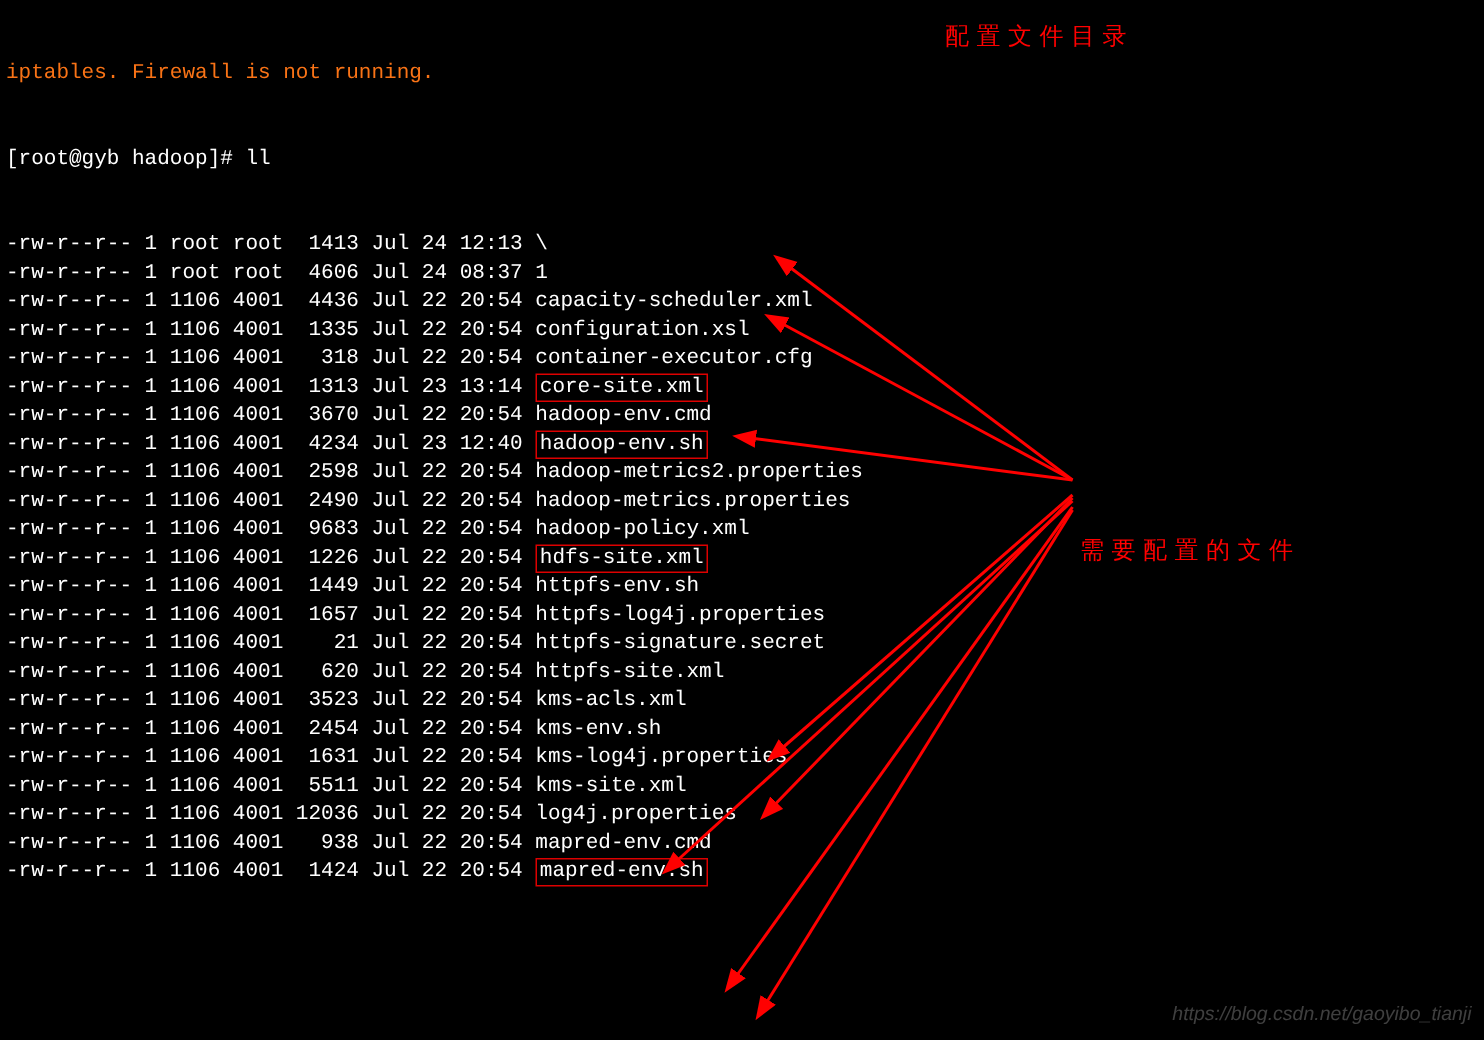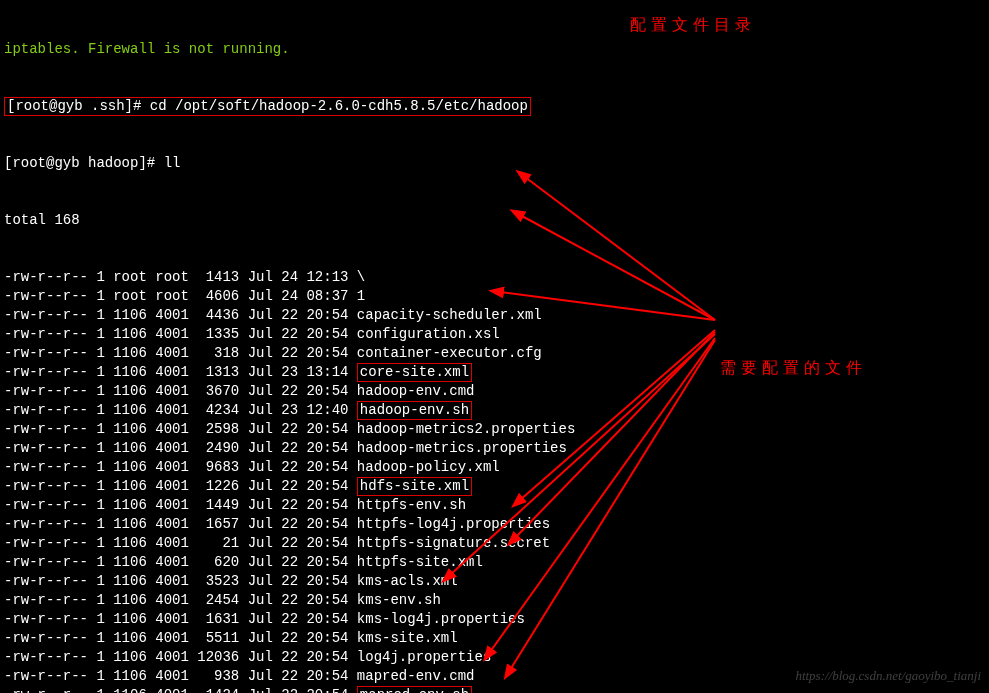--- a/index.html
+++ b/index.html
@@ -13,21 +13,21 @@
     height: 693px;
     overflow: hidden;
     position: relative;
     line-height: 19px;
   }
   .term {
     padding: 2px 4px;
     white-space: pre;
   }
   .row { display: block; }
-  .gray { color: #84cc16; }
+  .gray { color: #f97316; }
   .hl-red { border: 1px solid #d00; padding: 0 2px; margin: -1px 0; display:inline-block; line-height:17px;}
   .anno {
     position: absolute;
     color: #ff0000;
     font-family: "SimSun","Microsoft YaHei",sans-serif;
     font-size: 16px;
     letter-spacing: 5px;
   }
   .anno1 { top: 15px; left: 630px; }
   .anno2 { top: 310px; left: 720px; margin-top: 48px; }
@@ -35,33 +35,31 @@
     position:absolute;
     top:0; left:0;
     width:989px; height:693px;
     pointer-events:none;
   }
   .watermark {
     position:absolute;
     right:8px;
     bottom:8px;
     color:rgba(180,180,180,0.35);
-    font-family: Liberation Serif, serif;
+    font-family: Liberation Sans, sans-serif;
     font-size:13px;
     font-style: italic;
   }
 </style>
 </head>
 <body>
 
 <div class="term">
   <span class="row gray">iptables. Firewall is not running.</span>
-  <span class="row"><span class="hl-red"><span>[root@gyb .ssh]# </span><span>cd /opt/soft/hadoop-2.6.0-cdh5.8.5/etc/hadoop</span></span></span>
   <span class="row">[root@gyb hadoop]# ll</span>
-  <span class="row">total 168</span>
   <div id="rows"><span class="row"><span>-rw-r--r-- 1 root root  1413 Jul 24 12:13 </span><span>\</span></span><span class="row"><span>-rw-r--r-- 1 root root  4606 Jul 24 08:37 </span><span>1</span></span><span class="row"><span>-rw-r--r-- 1 1106 4001  4436 Jul 22 20:54 </span><span>capacity-scheduler.xml</span></span><span class="row"><span>-rw-r--r-- 1 1106 4001  1335 Jul 22 20:54 </span><span>configuration.xsl</span></span><span class="row"><span>-rw-r--r-- 1 1106 4001   318 Jul 22 20:54 </span><span>container-executor.cfg</span></span><span class="row"><span>-rw-r--r-- 1 1106 4001  1313 Jul 23 13:14 </span><span class="hl-red">core-site.xml</span></span><span class="row"><span>-rw-r--r-- 1 1106 4001  3670 Jul 22 20:54 </span><span>hadoop-env.cmd</span></span><span class="row"><span>-rw-r--r-- 1 1106 4001  4234 Jul 23 12:40 </span><span class="hl-red">hadoop-env.sh</span></span><span class="row"><span>-rw-r--r-- 1 1106 4001  2598 Jul 22 20:54 </span><span>hadoop-metrics2.properties</span></span><span class="row"><span>-rw-r--r-- 1 1106 4001  2490 Jul 22 20:54 </span><span>hadoop-metrics.properties</span></span><span class="row"><span>-rw-r--r-- 1 1106 4001  9683 Jul 22 20:54 </span><span>hadoop-policy.xml</span></span><span class="row"><span>-rw-r--r-- 1 1106 4001  1226 Jul 22 20:54 </span><span class="hl-red">hdfs-site.xml</span></span><span class="row"><span>-rw-r--r-- 1 1106 4001  1449 Jul 22 20:54 </span><span>httpfs-env.sh</span></span><span class="row"><span>-rw-r--r-- 1 1106 4001  1657 Jul 22 20:54 </span><span>httpfs-log4j.properties</span></span><span class="row"><span>-rw-r--r-- 1 1106 4001    21 Jul 22 20:54 </span><span>httpfs-signature.secret</span></span><span class="row"><span>-rw-r--r-- 1 1106 4001   620 Jul 22 20:54 </span><span>httpfs-site.xml</span></span><span class="row"><span>-rw-r--r-- 1 1106 4001  3523 Jul 22 20:54 </span><span>kms-acls.xml</span></span><span class="row"><span>-rw-r--r-- 1 1106 4001  2454 Jul 22 20:54 </span><span>kms-env.sh</span></span><span class="row"><span>-rw-r--r-- 1 1106 4001  1631 Jul 22 20:54 </span><span>kms-log4j.properties</span></span><span class="row"><span>-rw-r--r-- 1 1106 4001  5511 Jul 22 20:54 </span><span>kms-site.xml</span></span><span class="row"><span>-rw-r--r-- 1 1106 4001 12036 Jul 22 20:54 </span><span>log4j.properties</span></span><span class="row"><span>-rw-r--r-- 1 1106 4001   938 Jul 22 20:54 </span><span>mapred-env.cmd</span></span><span class="row"><span>-rw-r--r-- 1 1106 4001  1424 Jul 22 20:54 </span><span class="hl-red">mapred-env.sh</span></span></div>
   
 </div>
 
 <div class="anno anno1">配置文件目录</div>
 <div class="anno anno2">需要配置的文件</div>
 
 <svg class="arrows">
   <defs>
     <marker id="ah" markerWidth="10" markerHeight="10" refX="2" refY="3" orient="auto">

